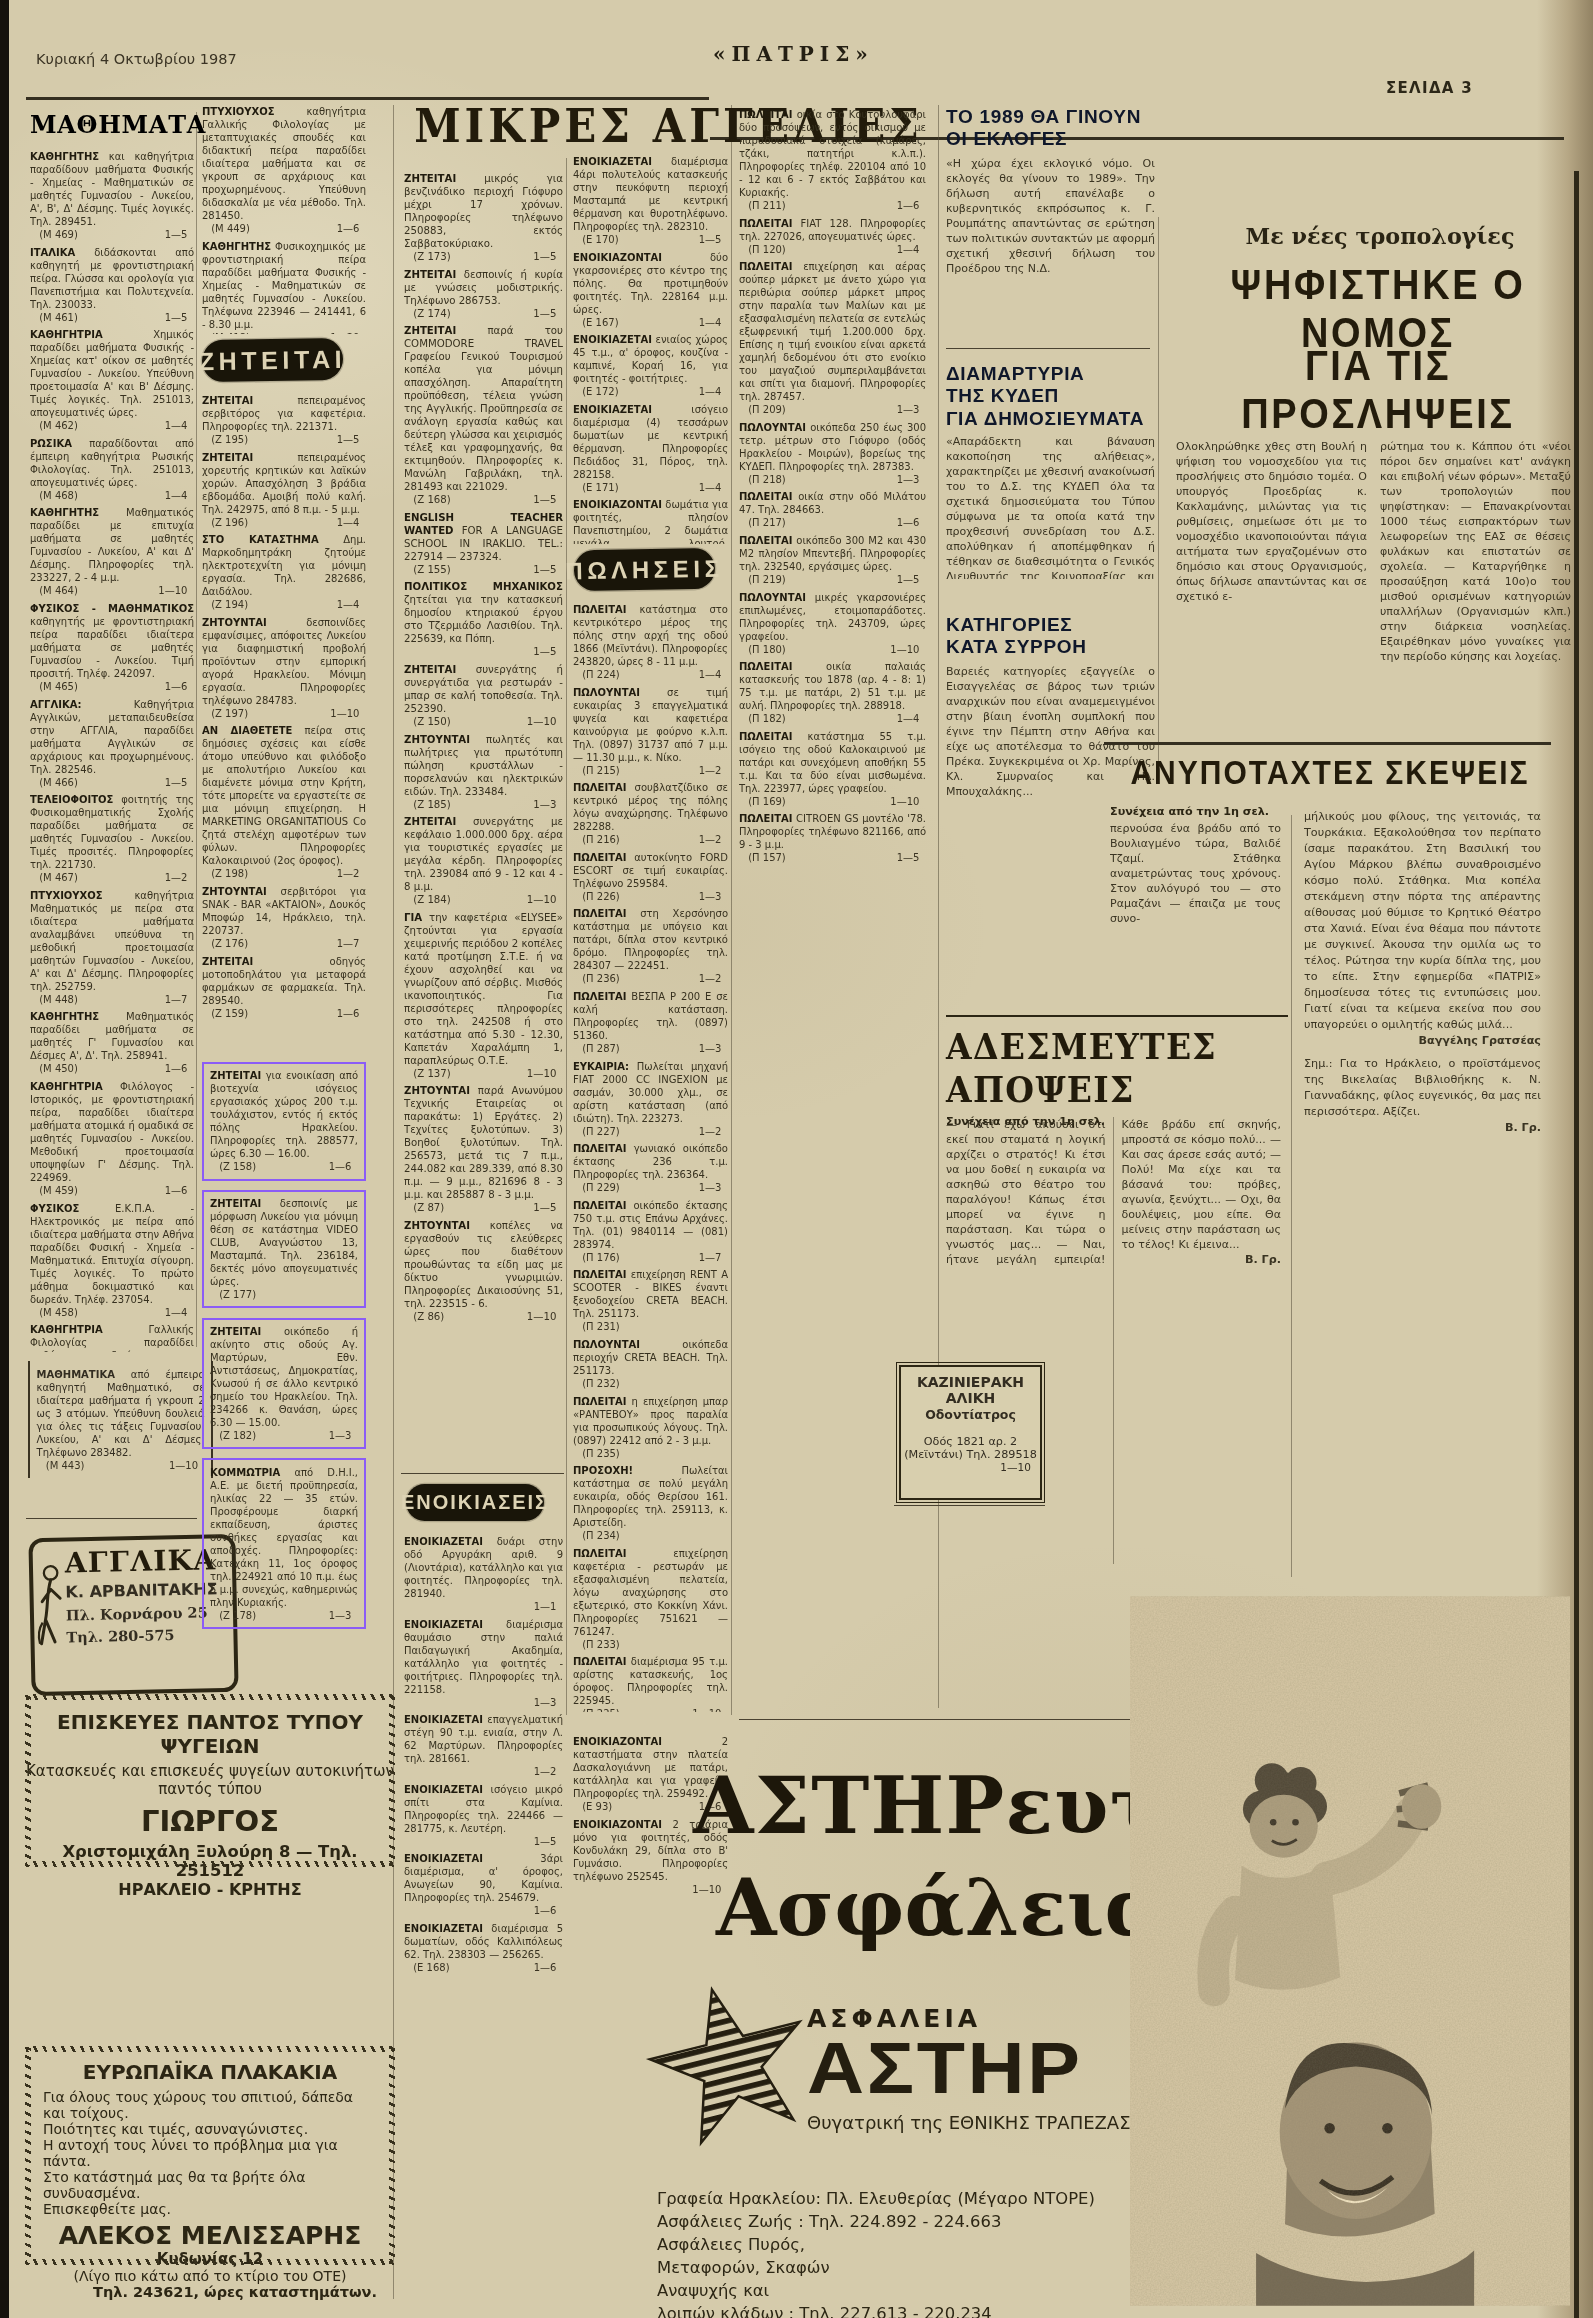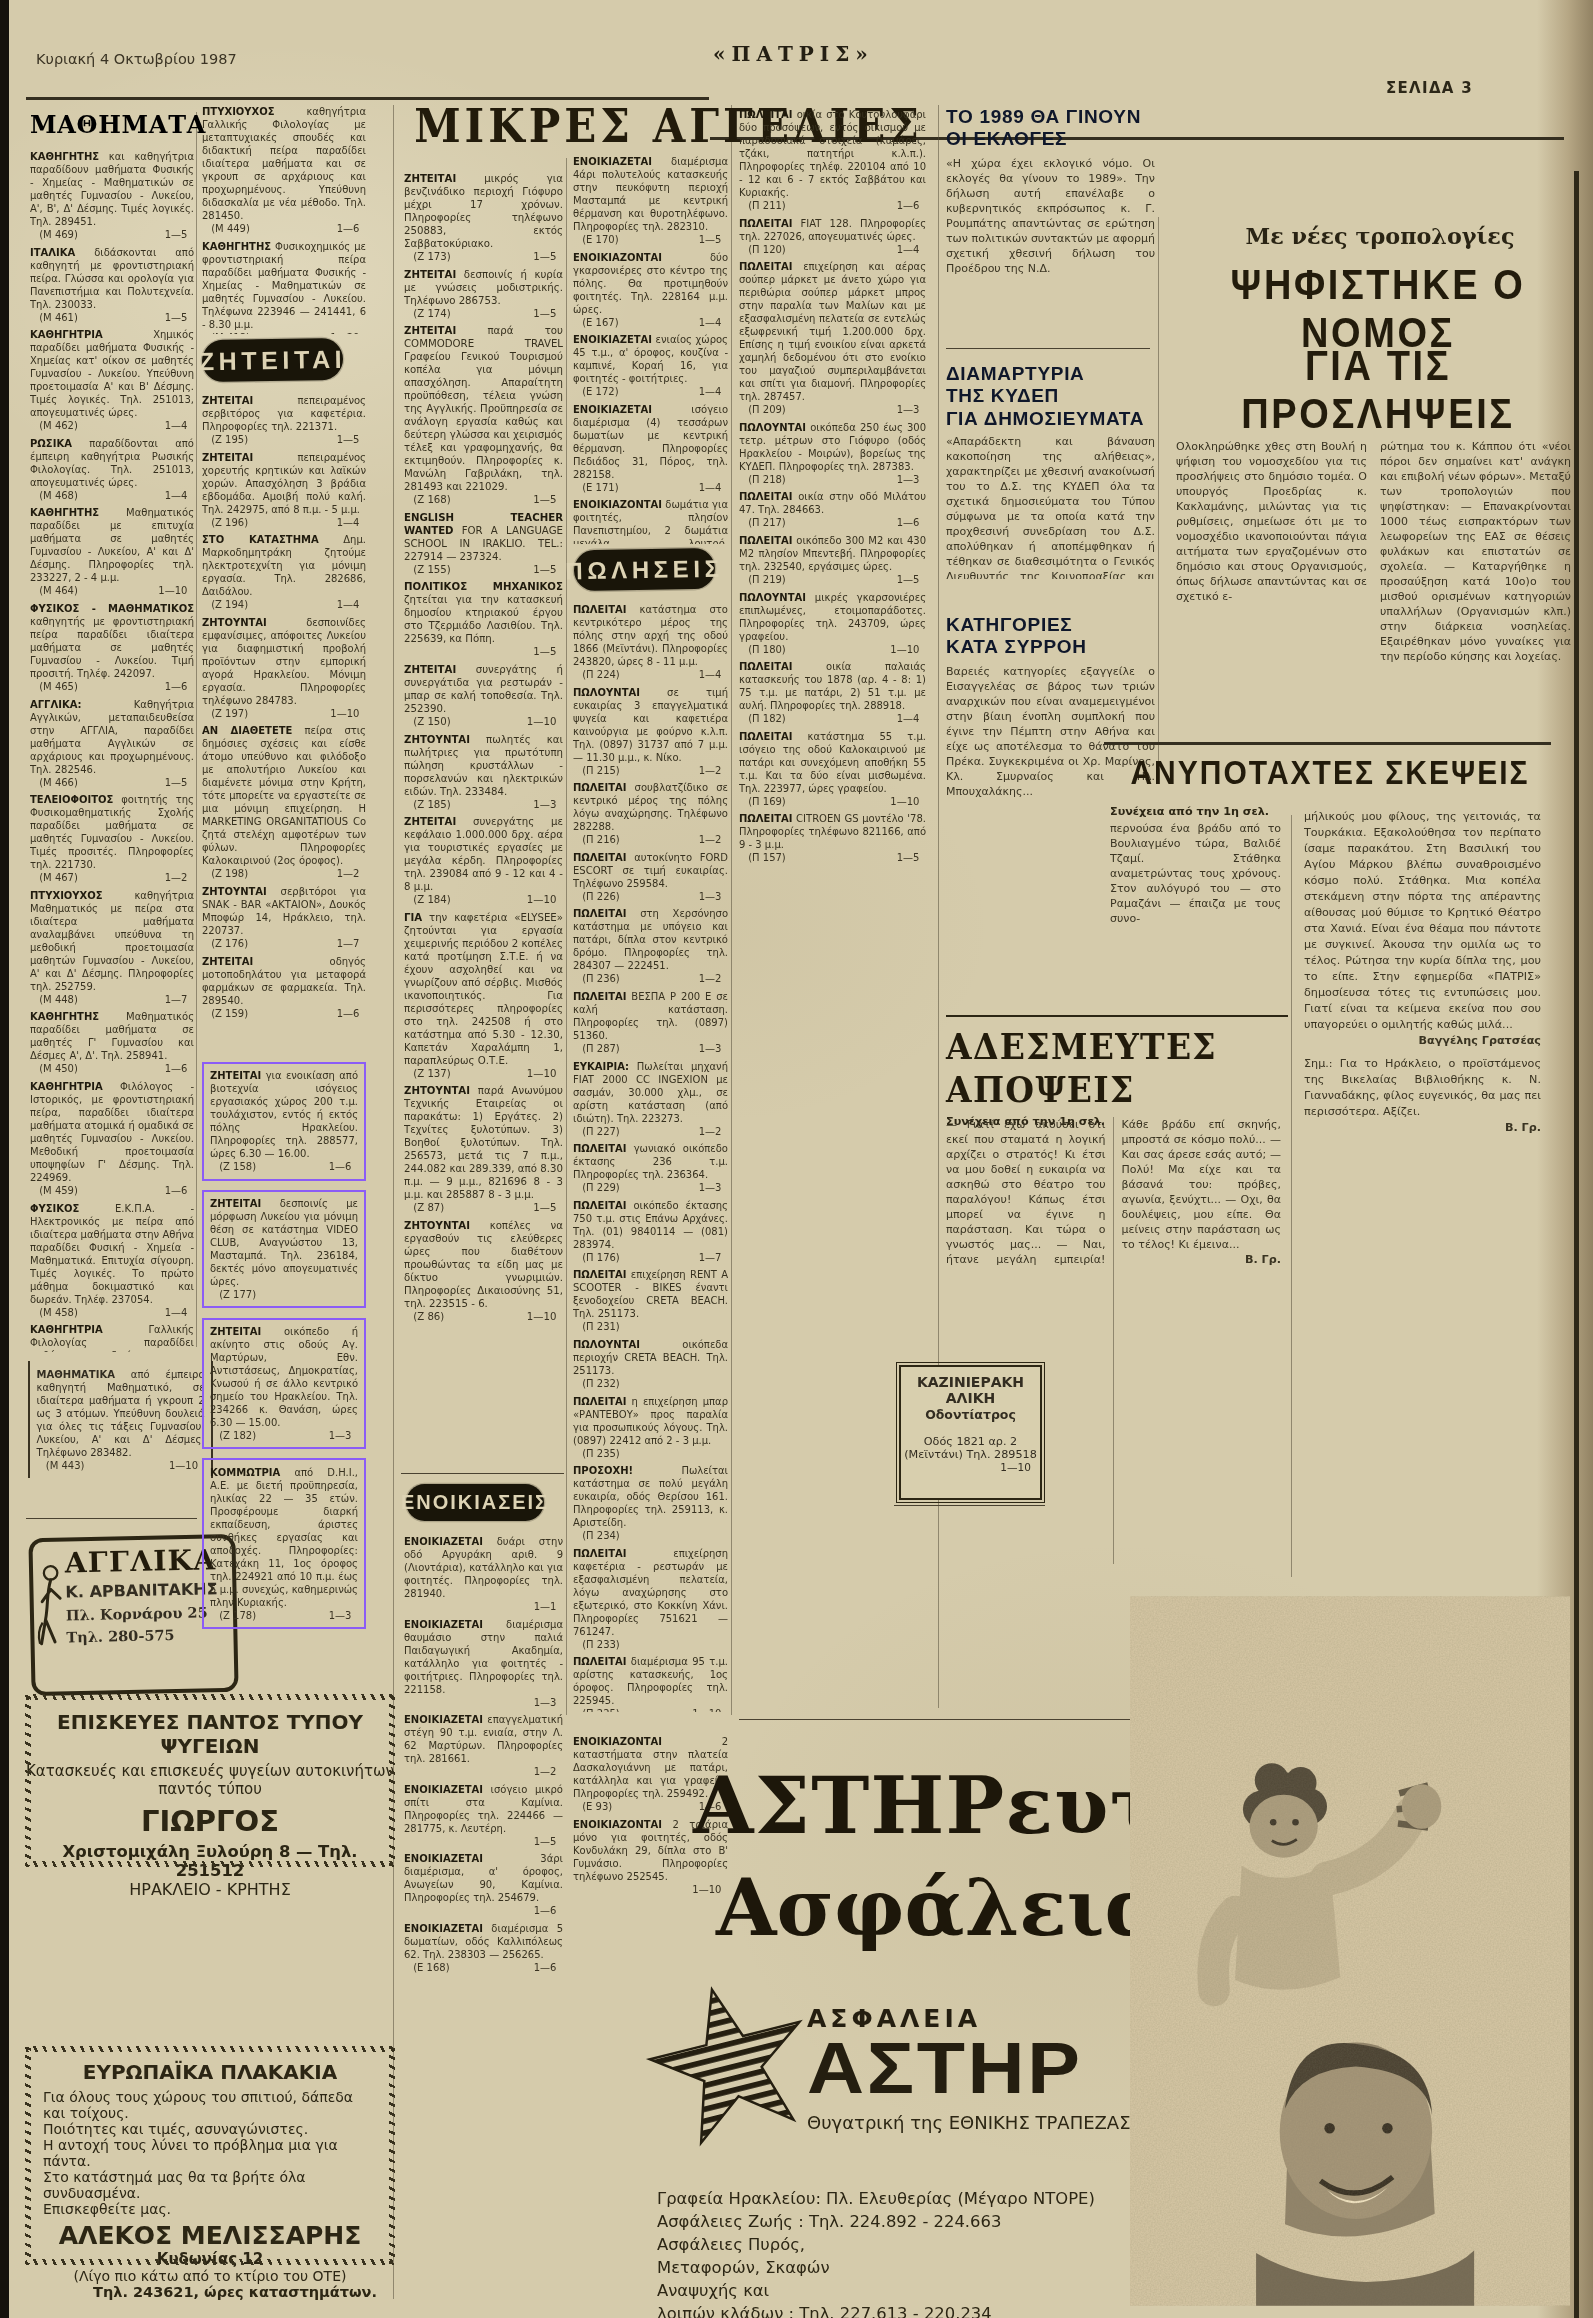--- a/index.html
+++ b/index.html
@@ -781,21 +781,21 @@
   <div class="zz-t"></div>
     <div class="zz-b"></div>
   <div class="zz-l"></div>
     <div class="zz-r"></div>
   <div class="dispad" style="padding-top:14.5px;">
     <div style="font-weight:bold;font-size:20px;">ΕΠΙΣΚΕΥΕΣ ΠΑΝΤΟΣ ΤΥΠΟΥ ΨΥΓΕΙΩΝ</div>
     <div style="font-size:15px;margin-top:4px;">Κατασκευές και επισκευές ψυγείων αυτοκινήτων</div>
     <div style="font-size:15px;">παντός τύπου</div>
     <div style="font-weight:bold;font-size:29px;margin-top:6.6px;">ΓΙΩΡΓΟΣ</div>
     <div style="font-weight:bold;font-size:16.4px;margin-top:4px;">Χριστομιχάλη Ξυλούρη 8 — Τηλ. 251512</div>
-    <div style="font-size:16px;">ΗΡΑΚΛΕΙΟ - ΚΡΗΤΗΣ</div>
+    <div style="font-size:16px;font-weight:bold;">ΗΡΑΚΛΕΙΟ - ΚΡΗΤΗΣ</div>
   </div>
 </div>
 
 <div class="abs zz" style="left:26px;top:1876px;width:368px;height:217px;">
   <div class="zz-t"></div>
     <div class="zz-b"></div>
   <div class="zz-l"></div>
     <div class="zz-r"></div>
   <div style="padding:13px 17px 0 17px;color:#2c2614;">
     <div style="font-weight:bold;font-size:20px;text-align:center;">ΕΥΡΩΠΑΪΚΑ ΠΛΑΚΑΚΙΑ</div>

